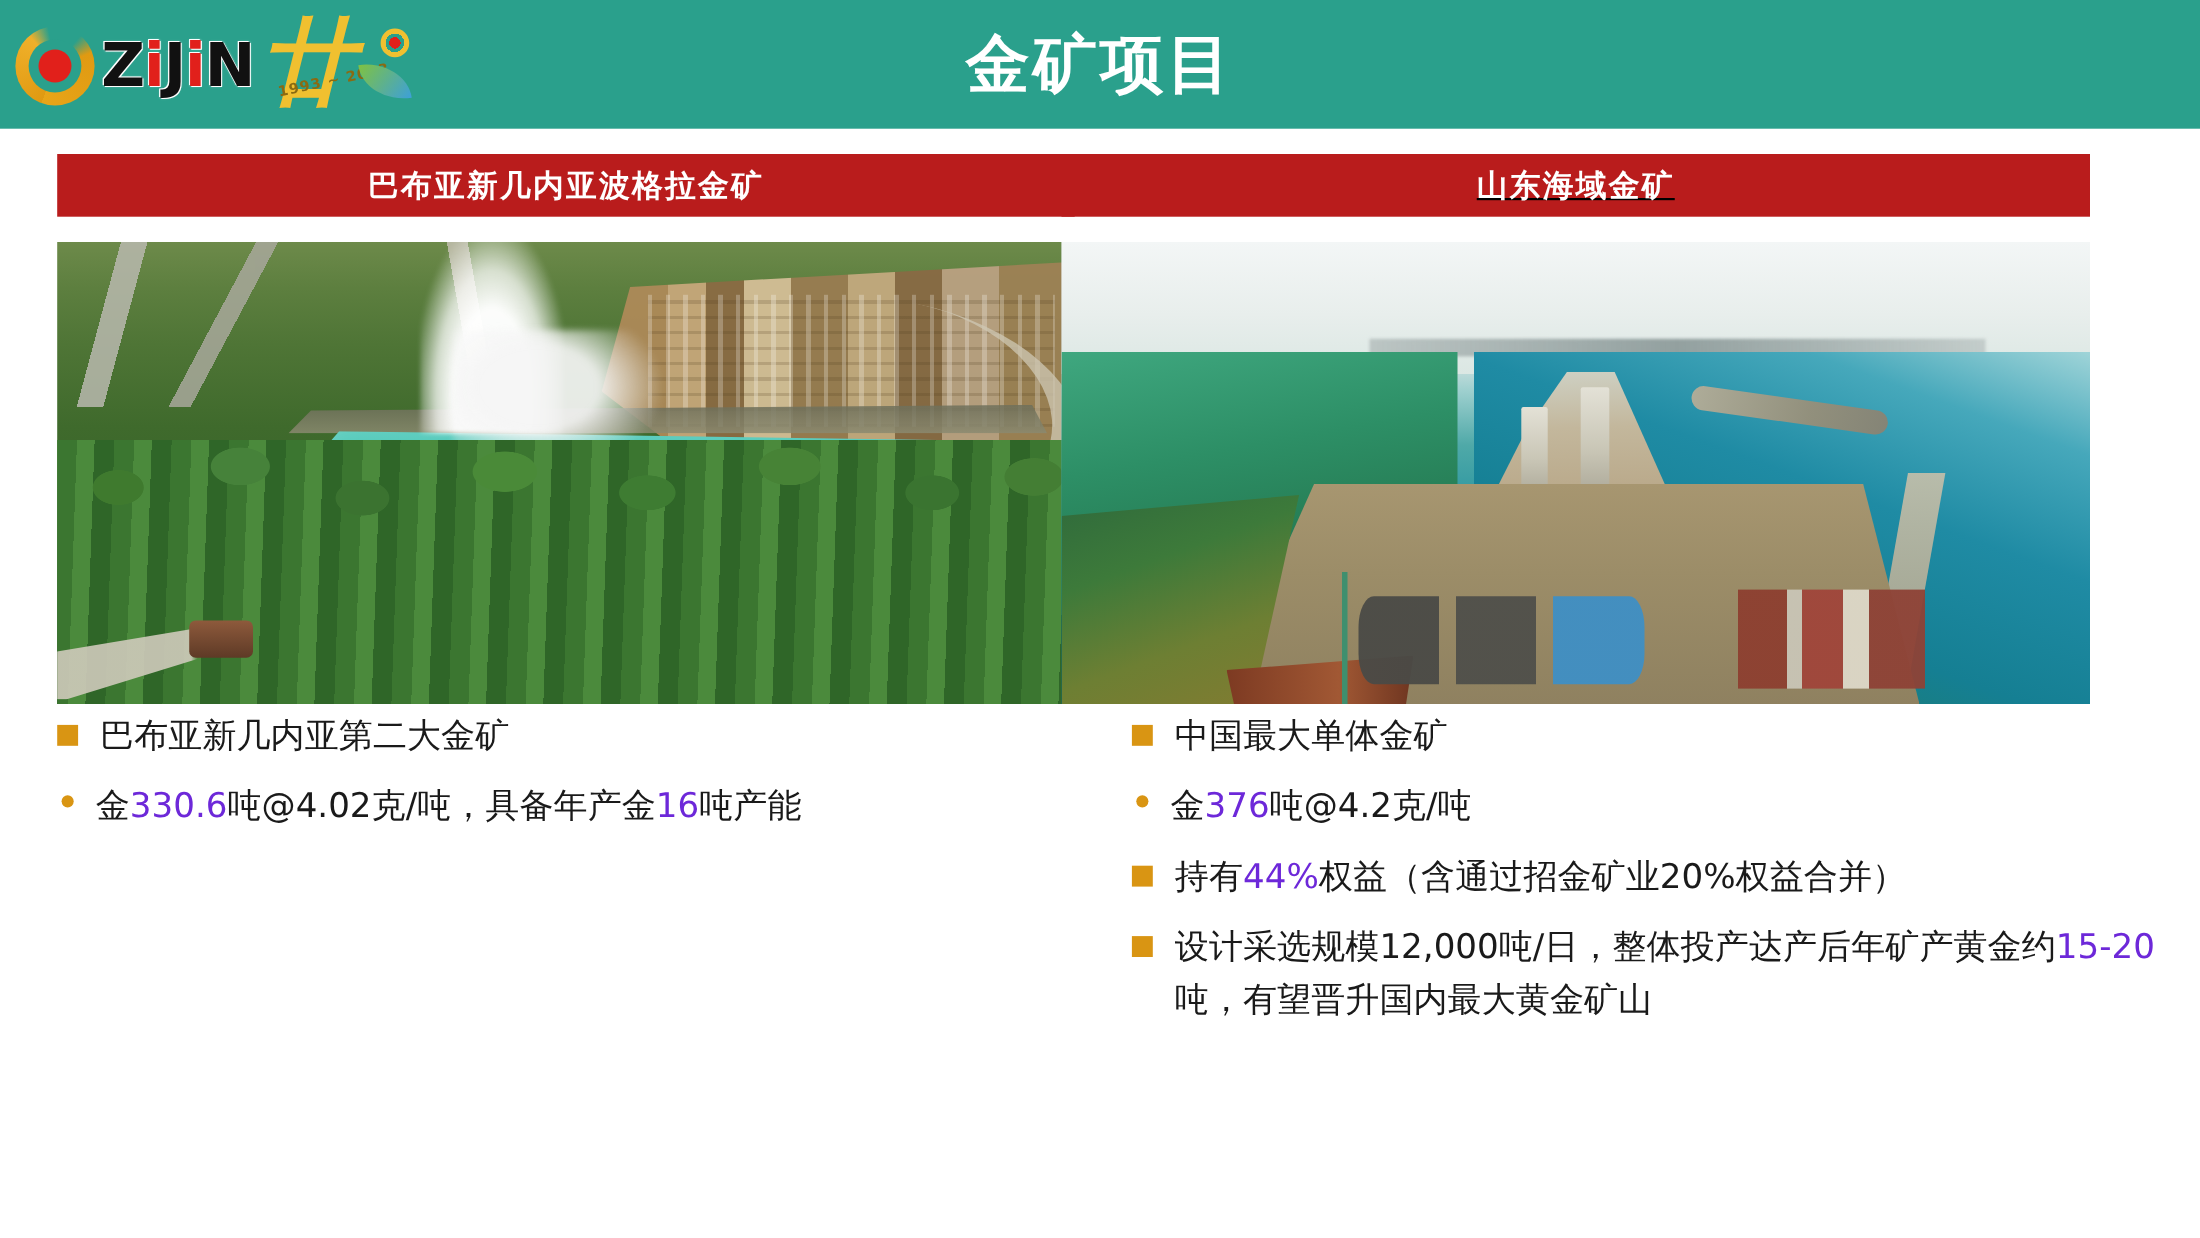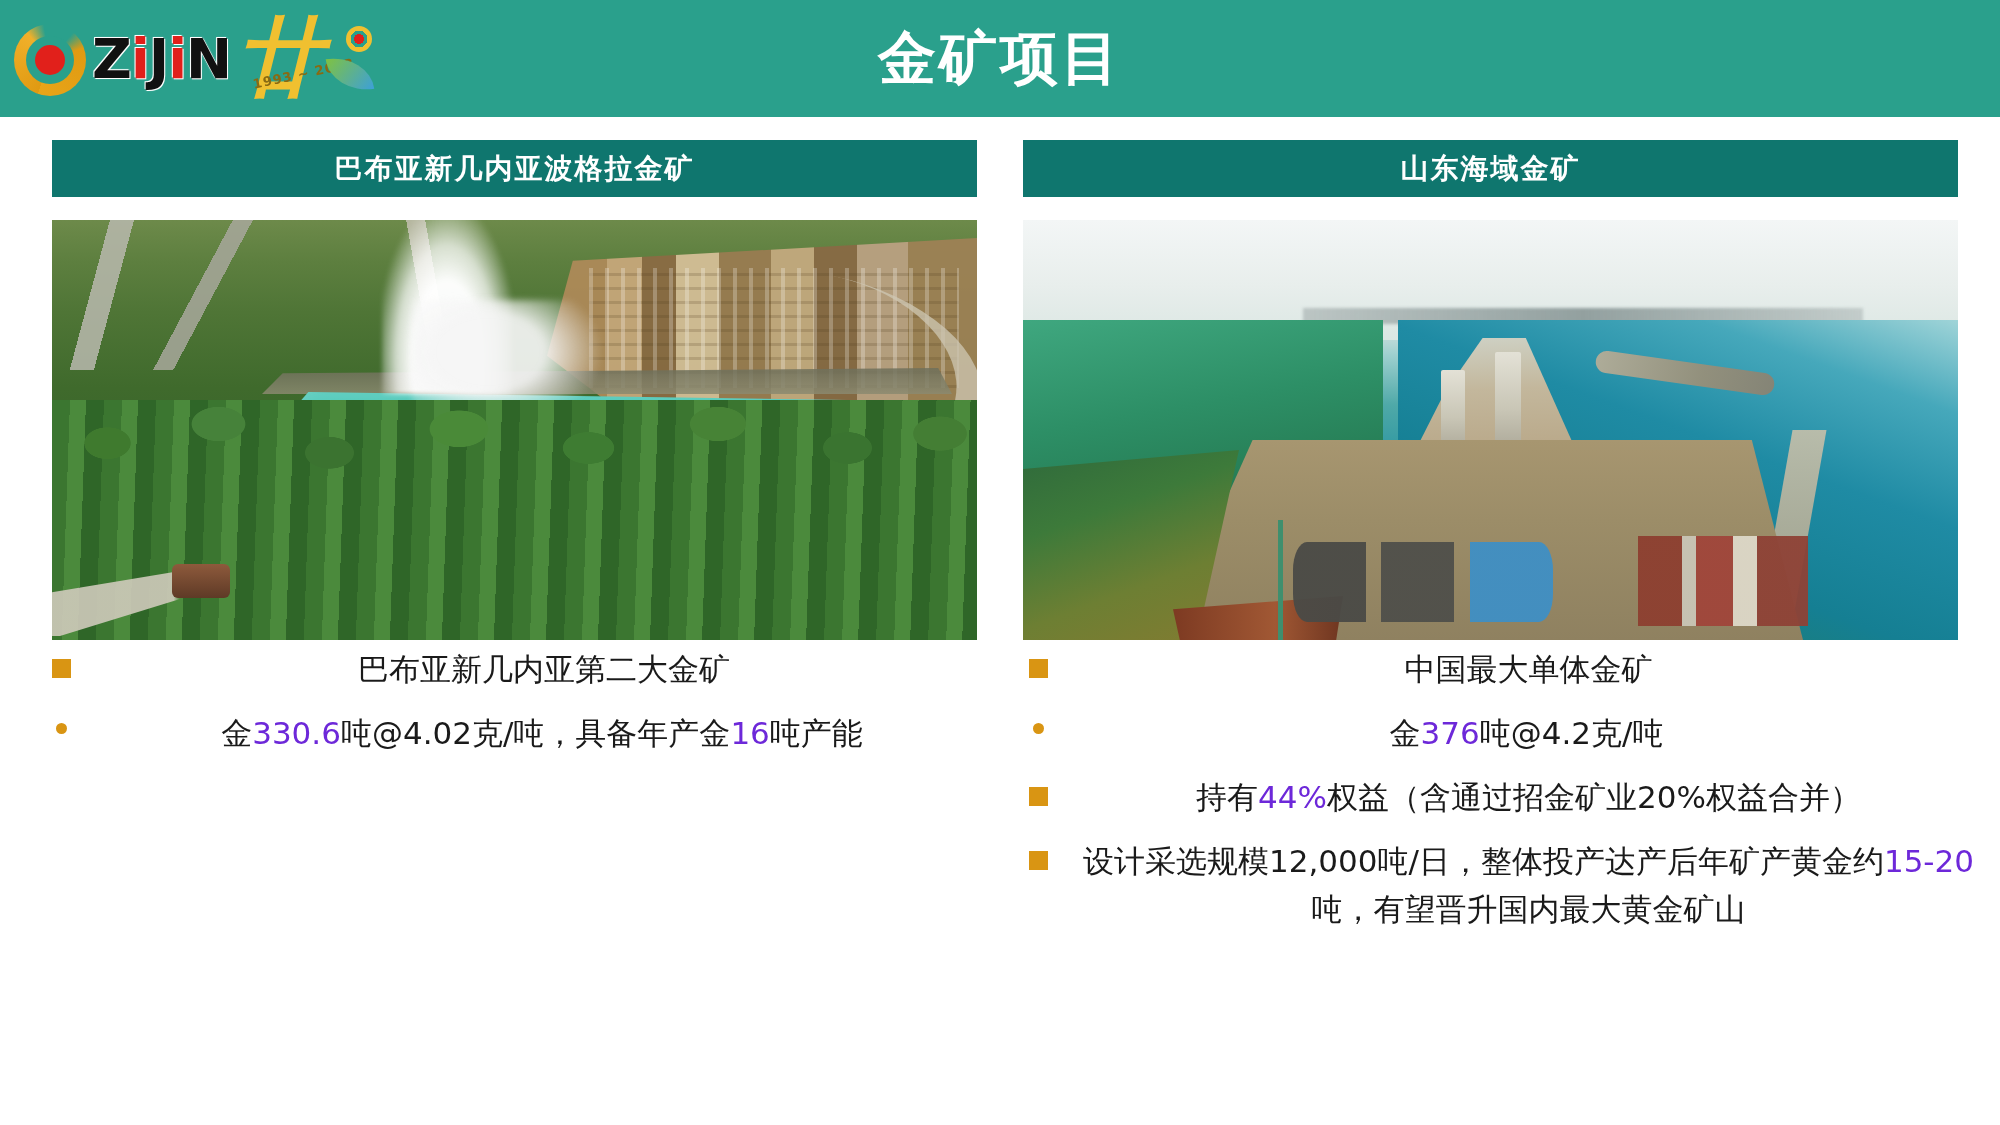--- a/index.html
+++ b/index.html
@@ -74,24 +74,24 @@
     position:absolute;left:0;top:0;width:2000px;height:117px;
     display:flex;align-items:center;justify-content:center;
     color:#ffffff;font-size:58px;font-weight:bold;letter-spacing:3px;
   }
 
   
   .col{
     position:absolute;top:140px;
   }
   .col-left{left:52px;width:925px;}
-  .col-right{left:1023px;width:935px;}
+  .col-right{left:965px;width:935px;text-decoration:underline;}
 
   .card-header{
-    height:57px;background:#0f766e;color:#fff;
+    height:57px;background:#b91c1c;color:#fff;
     display:flex;align-items:center;justify-content:center;
     font-size:28px;font-weight:bold;letter-spacing:2px;
   }
 
   .photo{
     margin-top:23px;height:420px;position:relative;overflow:hidden;
   }
 
   
   .ph-left{
@@ -254,21 +254,21 @@
 
   
   .bullets{
     position:absolute;top:645px;
     font-size:31px;color:#1a1a1a;line-height:1.55;
   }
   .bullets-left{left:52px;width:945px;}
   .bullets-right{left:1029px;width:960px;}
 
   .bullet{
-    display:flex;align-items:flex-start;margin-bottom:16px;text-align:center;
+    display:flex;align-items:flex-start;margin-bottom:16px;
   }
   .bullet .mk{
     flex:0 0 auto;margin-top:14px;margin-right:20px;
   }
   .mk-square{width:19px;height:19px;background:#d99513;}
   .mk-dot{width:11px;height:11px;background:#d99513;border-radius:50%;margin-left:4px;margin-right:24px;}
   .bullet .txt{flex:1 1 auto;}
   .red{color:#6d28d9;}
 </style>
 </head>

